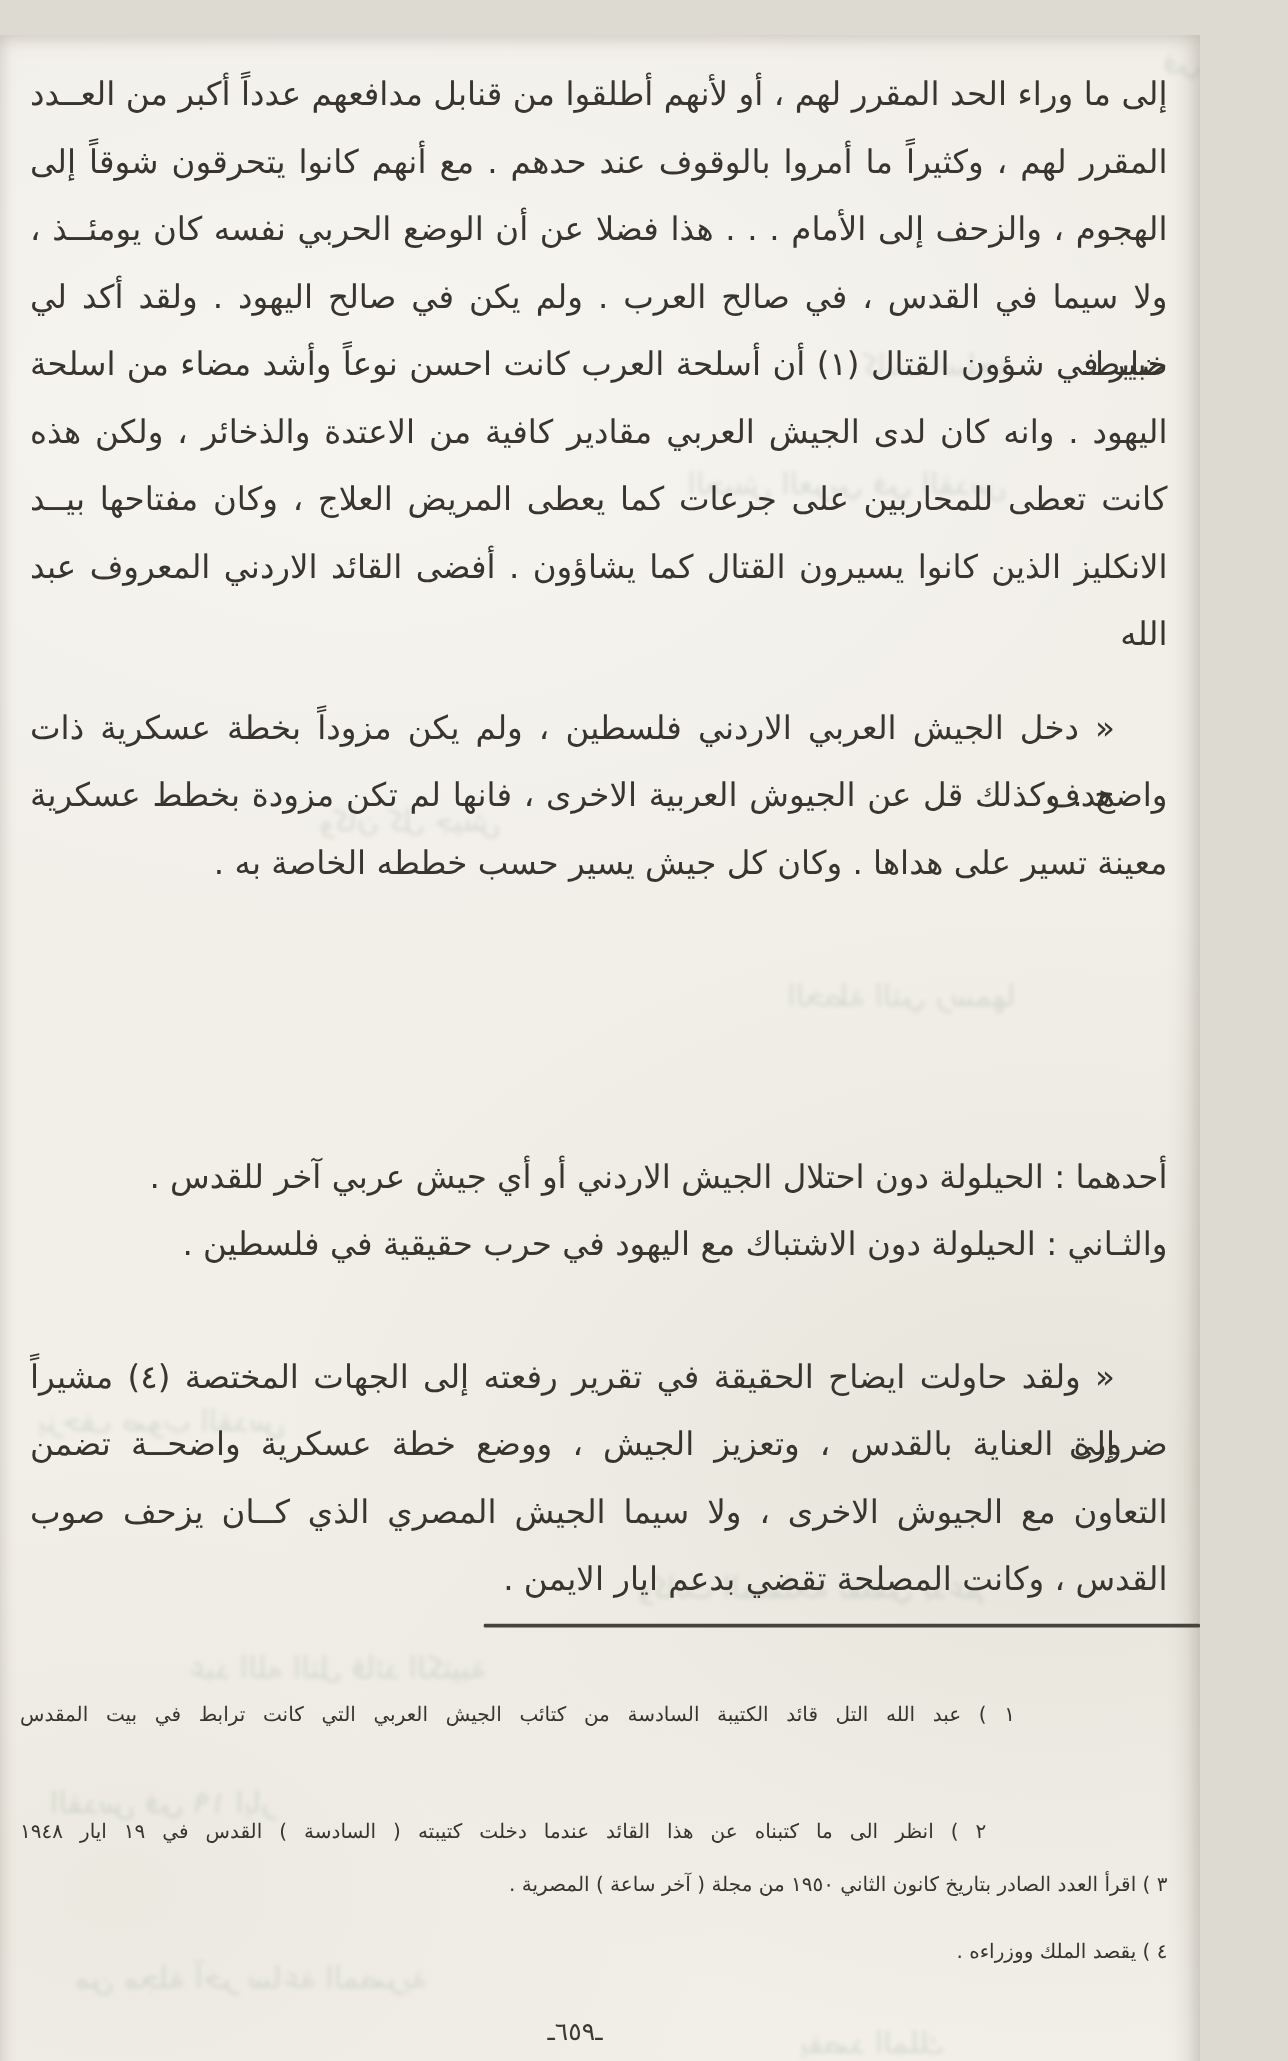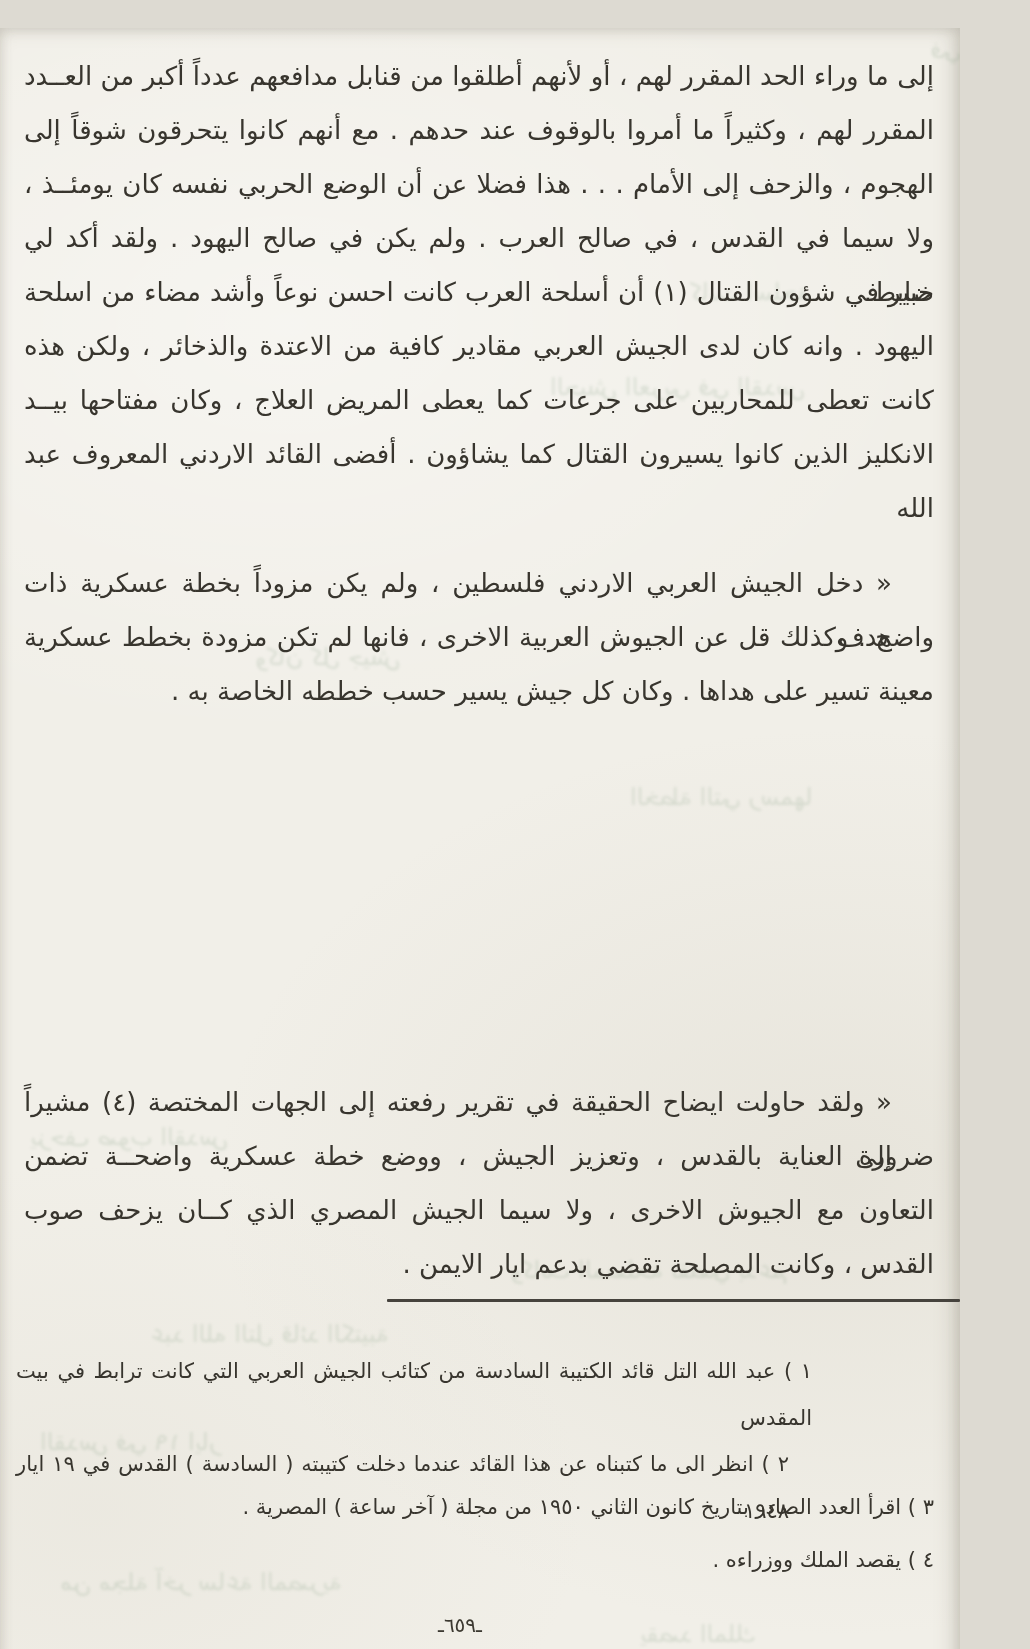--- a/index.html
+++ b/index.html
@@ -27,21 +27,21 @@
     filter:blur(1.6px);transform:scaleX(-1);
   }
   .blk{position:absolute;left:24px;right:26px;z-index:1;}
   .ln{
     font-size:26px;line-height:54px;height:54px;
     text-align:justify;text-align-last:justify;
   }
   .ln.end{text-align:right;text-align-last:auto;}
   .ln.ind{padding-right:42px;}
   .fnblk{position:absolute;left:16px;right:26px;z-index:1;}
-  .fn{font-size:21px;line-height:47px;height:47px;}
+  .fn{font-size:16px;line-height:47px;height:47px;}
   .fn.just{text-align:justify;text-align-last:justify;}
   .fn.endr{text-align:right;text-align-last:auto;}
   .fn.ind1{padding-right:122px;}
   .fn.ind2{padding-right:145px;}
   .divider{
     position:absolute;z-index:1;top:1271px;right:0;width:573px;height:3px;
     background:#46433d;border-radius:1px;
   }
   .pagenum{
     position:absolute;z-index:1;top:1585px;left:0;right:40px;
@@ -76,20 +76,24 @@
     <div class="ln">الانكليز الذين كانوا يسيرون القتال كما يشاؤون . أفضى القائد الاردني المعروف عبد الله</div>
   </div>
 
   <div class="blk" style="top:528px;">
     <div class="ln ind">« دخل الجيش العربي الاردني فلسطين ، ولم يكن مزوداً بخطة عسكرية ذات هدف</div>
     <div class="ln">واضح . وكذلك قل عن الجيوش العربية الاخرى ، فانها لم تكن مزودة بخطط عسكرية</div>
     <div class="ln end">معينة تسير على هداها . وكان كل جيش يسير حسب خططه الخاصة به .</div>
   </div>
 
 
+  <div class="blk" style="top:887px;">
+    <div class="ln end">أحدهما : الحيلولة دون احتلال الجيش الاردني أو أي جيش عربي آخر للقدس .</div>
+    <div class="ln end">والثـاني : الحيلولة دون الاشتباك مع اليهود في حرب حقيقية في فلسطين .</div>
+  </div>
 
   <div class="blk" style="top:1047px;">
     <div class="ln ind">« ولقد حاولت ايضاح الحقيقة في تقرير رفعته إلى الجهات المختصة (٤) مشيراً إلى</div>
     <div class="ln">ضرورة العناية بالقدس ، وتعزيز الجيش ، ووضع خطة عسكرية واضحــة تضمن</div>
     <div class="ln">التعاون مع الجيوش الاخرى ، ولا سيما الجيش المصري الذي كــان يزحف صوب</div>
     <div class="ln end">القدس ، وكانت المصلحة تقضي بدعم ايار الايمن .</div>
   </div>
 
   <div class="divider"></div>
 

